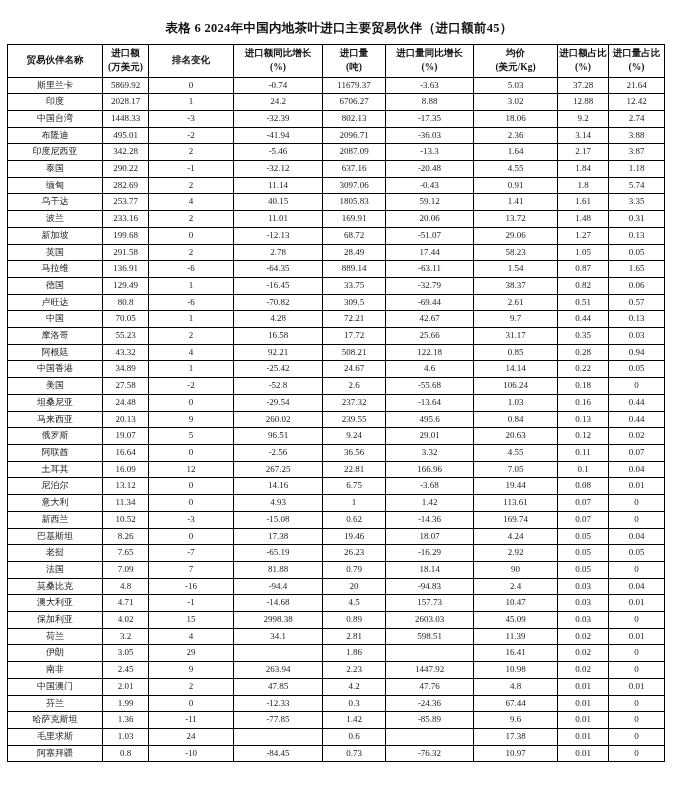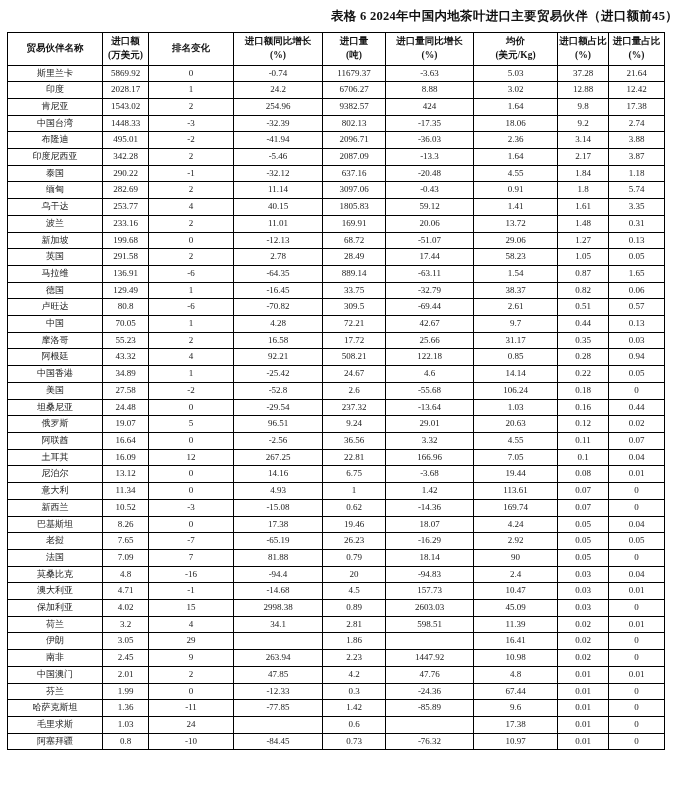--- a/index.html
+++ b/index.html
@@ -5,24 +5,24 @@
   * { margin: 0; padding: 0; box-sizing: border-box; }
   html, body {
     width: 678px; height: 785px;
     background: #ffffff;
     font-family: "Liberation Serif", "DejaVu Serif", serif;
     color: #000000;
     overflow: hidden;
   }
   .page { width: 678px; height: 785px; position: relative; }
   .doc-title {
-    text-align: right;
+    text-align: center;
     font-weight: bold;
     font-size: 12.5px;
-    padding-top: 8px;
+    padding-top: 20px;
     letter-spacing: 0.3px;
     color: #111;
   }
   table.data-table {
     border-collapse: collapse;
     table-layout: fixed;
     margin: 7px 0 0 7px;
     width: 657px;
   }
   table.data-table th, table.data-table td {
@@ -121,31 +121,20 @@
           <td>2028.17</td>
           <td>1</td>
           <td>24.2</td>
           <td>6706.27</td>
           <td>8.88</td>
           <td>3.02</td>
           <td>12.88</td>
           <td>12.42</td>
         </tr>
         <tr>
-          <td>肯尼亚</td>
-          <td>1543.02</td>
-          <td>2</td>
-          <td>254.96</td>
-          <td>9382.57</td>
-          <td>424</td>
-          <td>1.64</td>
-          <td>9.8</td>
-          <td>17.38</td>
-        </tr>
-        <tr>
           <td>中国台湾</td>
           <td>1448.33</td>
           <td>-3</td>
           <td>-32.39</td>
           <td>802.13</td>
           <td>-17.35</td>
           <td>18.06</td>
           <td>9.2</td>
           <td>2.74</td>
         </tr>
@@ -330,20 +319,31 @@
           <td>24.48</td>
           <td>0</td>
           <td>-29.54</td>
           <td>237.32</td>
           <td>-13.64</td>
           <td>1.03</td>
           <td>0.16</td>
           <td>0.44</td>
         </tr>
         <tr>
+          <td>马来西亚</td>
+          <td>20.13</td>
+          <td>9</td>
+          <td>260.02</td>
+          <td>239.55</td>
+          <td>495.6</td>
+          <td>0.84</td>
+          <td>0.13</td>
+          <td>0.44</td>
+        </tr>
+        <tr>
           <td>俄罗斯</td>
           <td>19.07</td>
           <td>5</td>
           <td>96.51</td>
           <td>9.24</td>
           <td>29.01</td>
           <td>20.63</td>
           <td>0.12</td>
           <td>0.02</td>
         </tr>

